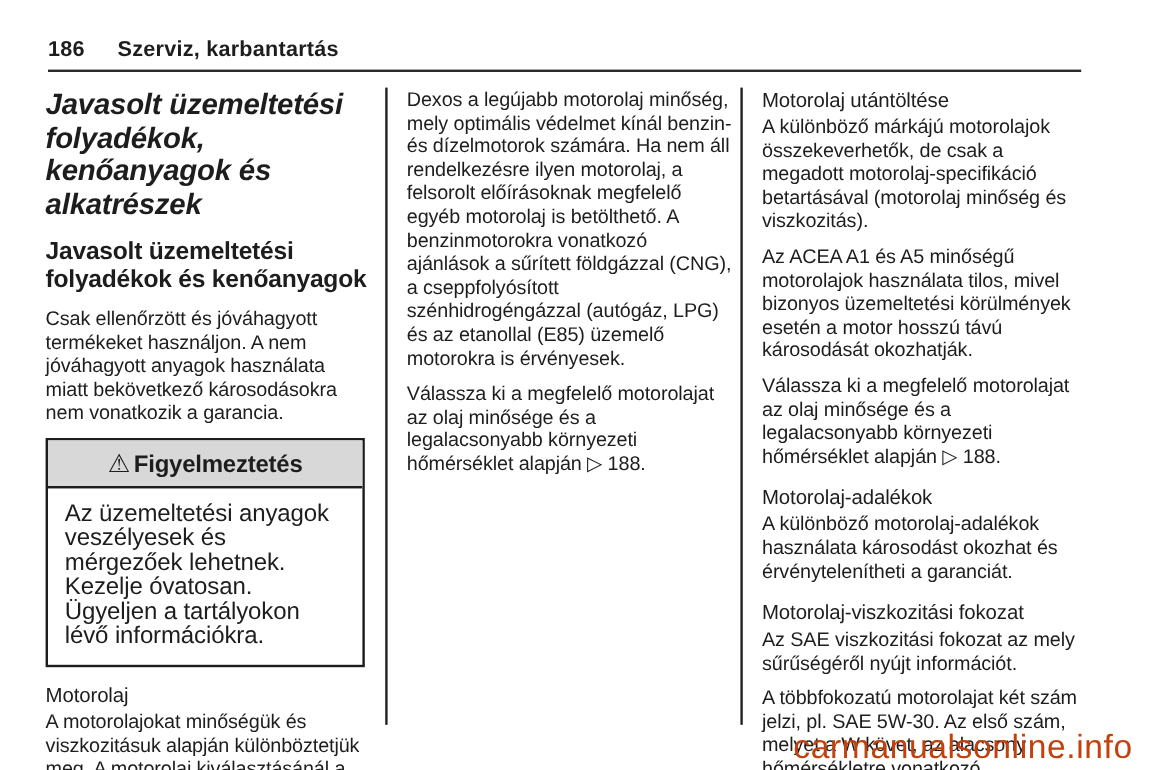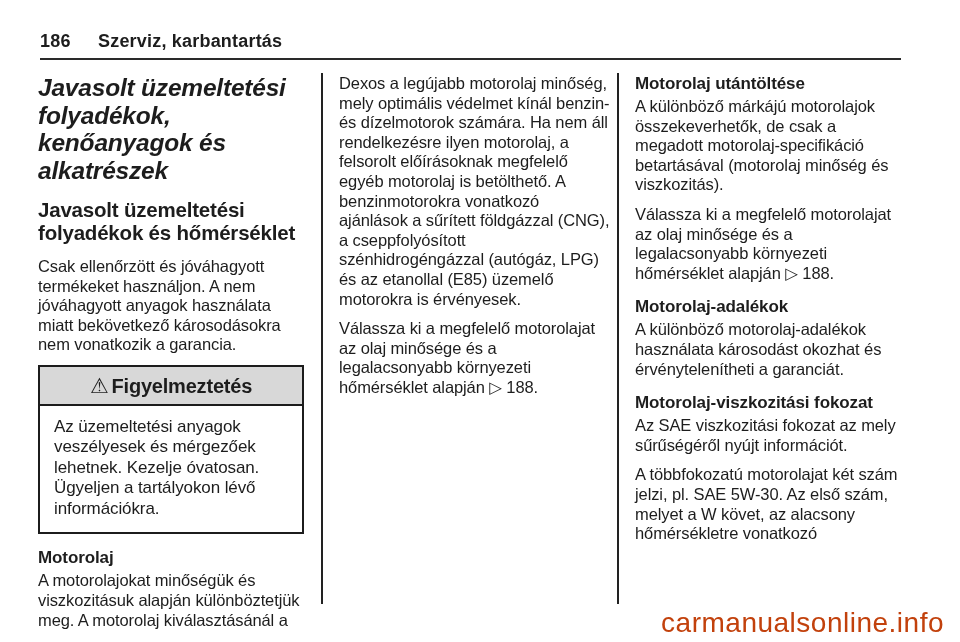--- a/index.html
+++ b/index.html
@@ -28,72 +28,73 @@
   .main-heading{
     font-size:24.5px;font-weight:bold;line-height:27.5px;margin:0 0 14px 0;letter-spacing:-0.2px;font-style:italic;
   }
   .sub-heading{
     font-size:20.5px;font-weight:bold;line-height:23px;margin:0 0 13px 0;letter-spacing:-0.2px;
   }
   .body-text{
     font-size:16.5px;line-height:19.6px;margin:0 0 10px 0;letter-spacing:-0.1px;
   }
   .minor-heading{
-    font-size:17px;font-weight:bold;line-height:20px;margin:14px 0 3px 0;letter-spacing:-0.1px;
+    font-size:17px;font-weight:normal;line-height:20px;margin:14px 0 3px 0;letter-spacing:-0.1px;
   }
   .minor-heading.first{margin-top:0;}
   .warning-box{
     border:2px solid #1c1c1c;margin-top:6px;margin-bottom:12px;width:262px;
   }
   .warning-header{
     background:#d8d8d8;border-bottom:2px solid #1c1c1c;
     text-align:center;padding:7px 0 6px 0;
     font-size:20px;font-weight:bold;letter-spacing:-0.2px;
   }
   .warning-icon{font-weight:normal;font-size:21px;margin-right:3px;}
   .warning-body{
-    padding:11px 12px 13px 14px;font-size:17px;line-height:20.5px;letter-spacing:-0.1px;
+    padding:11px 12px 13px 14px;font-size:20px;line-height:20.5px;letter-spacing:-0.1px;
   }
   .watermark{
     position:absolute;right:16px;bottom:3px;
     font-size:28px;color:#c2410c;letter-spacing:.5px;
   }
 </style>
 </head>
 <body>
 
 <div class="page-number">186</div>
 <div class="section-title">Szerviz, karbantartás</div>
 <div class="header-rule"></div>
 
 <div class="vdiv vdiv1"></div>
 <div class="vdiv vdiv2"></div>
 
 <div class="col col1">
   <div class="main-heading">Javasolt üzemeltetési folyadékok, kenőanyagok és alkatrészek</div>
-  <div class="sub-heading">Javasolt üzemeltetési folyadékok és hőmérséklet</div>
+  <div class="sub-heading">Javasolt üzemeltetési folyadékok és kenőanyagok</div>
   <p class="body-text">Csak ellenőrzött és jóváhagyott termékeket használjon. A nem jóváhagyott anyagok használata miatt bekövetkező károsodásokra nem vonatkozik a garancia.</p>
   <div class="warning-box">
     <div class="warning-header">
       <span class="warning-icon">⚠</span><span>Figyelmeztetés</span>
     </div>
     <div class="warning-body">Az üzemeltetési anyagok veszélyesek és mérgezőek lehetnek. Kezelje óvatosan. Ügyeljen a tartályokon lévő információkra.</div>
   </div>
   <div class="minor-heading">Motorolaj</div>
   <p class="body-text">A motorolajokat minőségük és viszkozitásuk alapján különböztetjük meg. A motorolaj kiválasztásánál a</p>
 </div>
 
 <div class="col col2">
   <p class="body-text">Dexos a legújabb motorolaj minőség, mely optimális védelmet kínál benzin- és dízelmotorok számára. Ha nem áll rendelkezésre ilyen motorolaj, a felsorolt előírásoknak megfelelő egyéb motorolaj is betölthető. A benzinmotorokra vonatkozó ajánlások a sűrített földgázzal (CNG), a cseppfolyósított szénhidrogéngázzal (autógáz, LPG) és az etanollal (E85) üzemelő motorokra is érvényesek.</p>
   <p class="body-text">Válassza ki a megfelelő motorolajat az olaj minősége és a legalacsonyabb környezeti hőmérséklet alapján ▷ 188.</p>
 </div>
 
 <div class="col col3">
   <div class="minor-heading first">Motorolaj utántöltése</div>
   <p class="body-text">A különböző márkájú motorolajok összekeverhetők, de csak a megadott motorolaj-specifikáció betartásával (motorolaj minőség és viszkozitás).</p>
+  <p class="body-text">Az ACEA A1 és A5 minőségű motorolajok használata tilos, mivel bizonyos üzemeltetési körülmények esetén a motor hosszú távú károsodását okozhatják.</p>
   <p class="body-text">Válassza ki a megfelelő motorolajat az olaj minősége és a legalacsonyabb környezeti hőmérséklet alapján ▷ 188.</p>
   <div class="minor-heading">Motorolaj-adalékok</div>
   <p class="body-text">A különböző motorolaj-adalékok használata károsodást okozhat és érvénytelenítheti a garanciát.</p>
   <div class="minor-heading">Motorolaj-viszkozitási fokozat</div>
   <p class="body-text">Az SAE viszkozitási fokozat az mely sűrűségéről nyújt információt.</p>
   <p class="body-text">A többfokozatú motorolajat két szám jelzi, pl. SAE 5W-30. Az első szám, melyet a W követ, az alacsony hőmérsékletre vonatkozó</p>
 </div>
 
 <div class="watermark">carmanualsonline.info</div>
 

